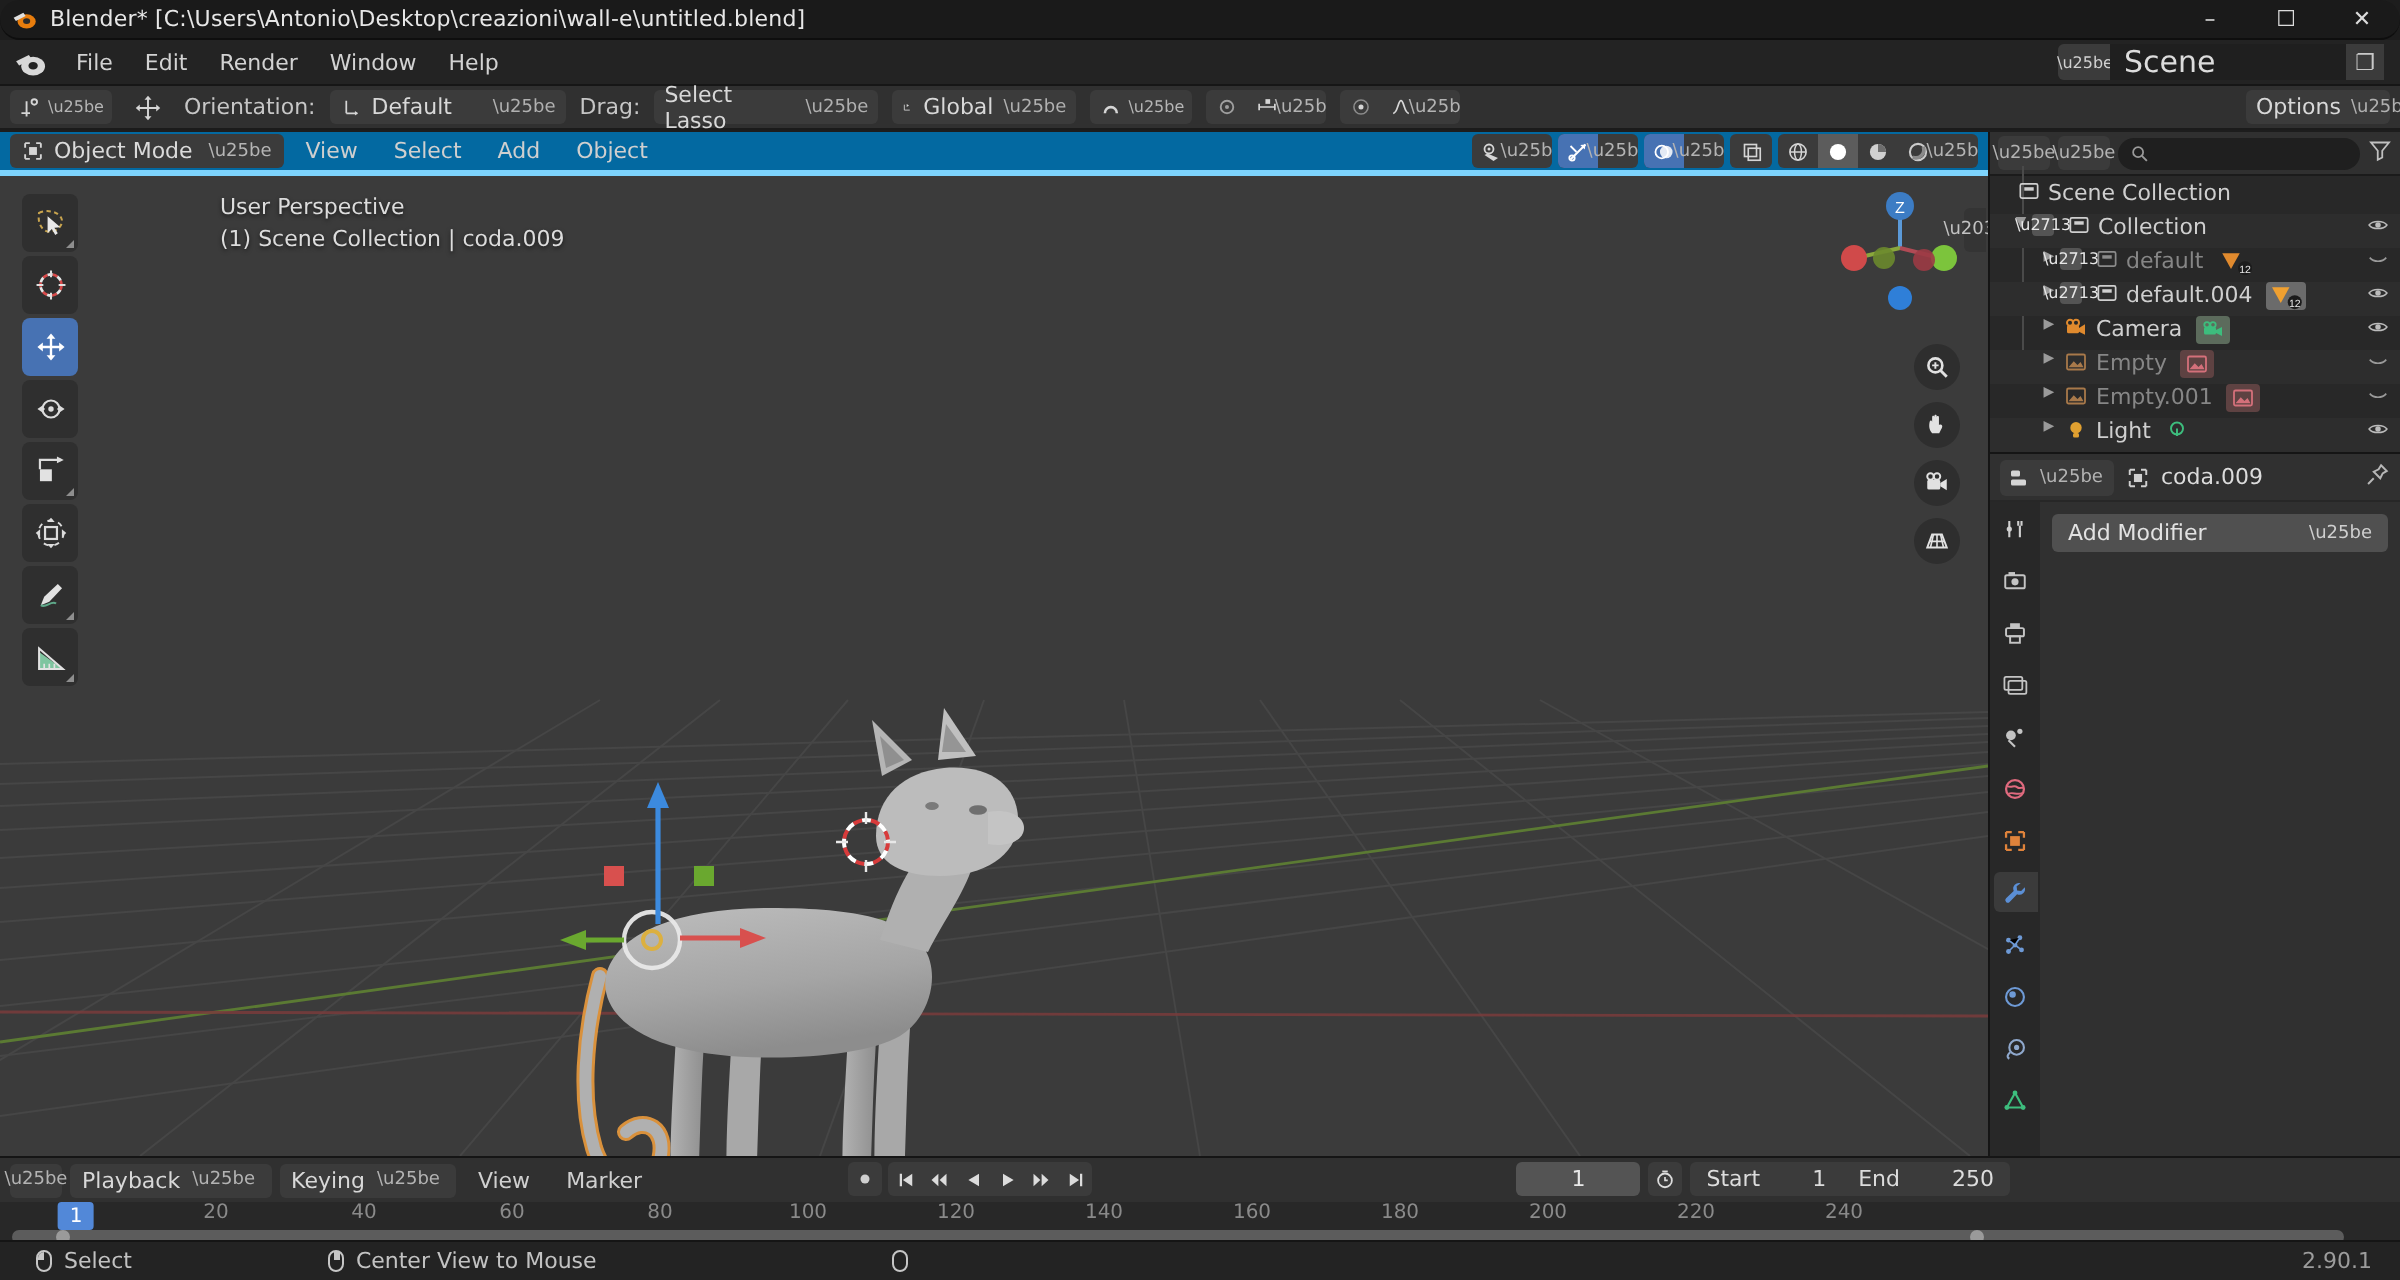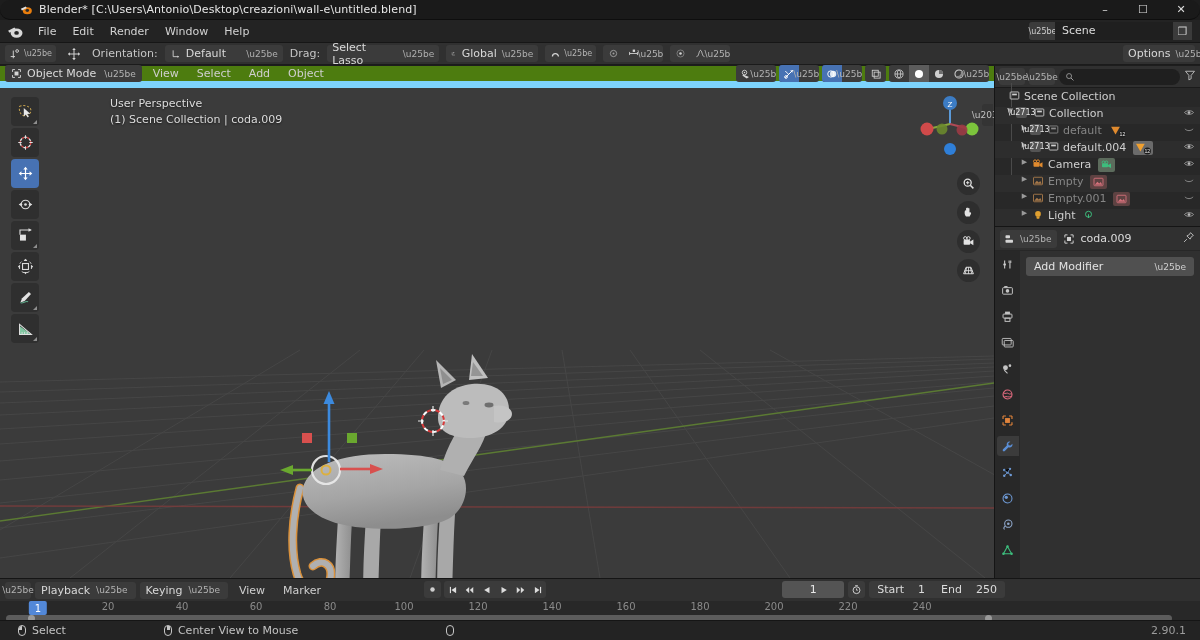--- a/index.html
+++ b/index.html
@@ -2,21 +2,21 @@
 <html><head>
 <meta charset="utf-8">
 <style>
   * { box-sizing: border-box; margin:0; padding:0; }
   html,body { width:1200px; height:640px; overflow:hidden; background:#1d1d1d;
     font-family:"DejaVu Sans", sans-serif; font-size:11px; color:#d9d9d9; }
   .app { position:relative; width:1200px; height:640px; }
 
   
   .titlebar { height:20px; background:#1a1a1a; display:flex; align-items:center;
-    padding-left:20px; border-bottom:1px solid #0e0e0e;border-radius:10px; }
+    padding-left:6px; border-bottom:1px solid #0e0e0e;border-radius:10px; }
   .titlebar .tlogo { width:13px; height:13px; margin-right:6px; position:relative; flex:none;}
   .titlebar .ttext { font-size:11px; color:#e7e7e7; white-space:nowrap; letter-spacing:.1px;}
   .winbtns { margin-left:auto; display:flex; height:20px; }
   .winbtn { width:38px; height:20px; display:flex; align-items:center; justify-content:center;
     color:#dcdcdc; font-size:11px; }
 
   
   .menubar { height:23px; background:#232323; display:flex; align-items:center;
     padding:0 4px; gap:0; border-bottom:1px solid #161616;}
   .blogo { width:17px; height:17px; margin:0 6px 0 3px; flex:none; }
@@ -24,39 +24,39 @@
   .wstabs { display:flex; align-items:center; margin-left:10px; gap:1px; }
   .wstab { padding:4px 10px; font-size:11px; color:#9a9a9a; background:#2c2c2c;
     border-radius:3px; white-space:nowrap; }
   .wstab.active { background:#4e4e4e; color:#f0f0f0; }
   .wstab.plus { background:transparent; color:#b5b5b5; padding:4px 7px; font-size:13px;}
   .topright { margin-left:auto; display:flex; align-items:center; gap:4px; padding-right:4px;}
   .idblock { display:flex; align-items:center; background:#2b2b2b; border-radius:3px; height:18px;}
   .idicon { width:26px; height:18px; display:flex; align-items:center; justify-content:center;
     background:#3b3b3b; border-radius:3px 0 0 3px; color:#d0d0d0; font-size:10px; gap:1px;}
   .idname { background:#1f1f1f; height:18px; line-height:18px; padding:0 10px 0 7px;
-    min-width:118px; color:#dcdcdc; font-size:11px;}
+    min-width:118px; color:#dcdcdc; font-size:15px;}
   .idbtn { width:19px; height:18px; display:flex; align-items:center; justify-content:center;
     color:#c8c8c8; font-size:11px; background:#3b3b3b;}
 
   
   .toolbar2 { height:22px; background:#303030; display:flex; align-items:center;
     padding:0 5px; gap:7px; border-bottom:1px solid #1b1b1b;}
   .tbtn { display:flex; align-items:center; gap:3px; background:#3b3b3b; border-radius:3px;
     height:17px; padding:0 4px; color:#d5d5d5; font-size:11px;}
   .tbtn.flat { background:transparent; }
   .tlabel { color:#c6c6c6; font-size:11px; }
   .tdrop { display:flex; align-items:center; background:#3b3b3b; border-radius:3px; height:17px;
     padding:0 5px; gap:5px; color:#d8d8d8; font-size:11px; }
   .tdrop .cv { margin-left:auto; color:#b0b0b0; font-size:9px; }
   .opts { margin-left:auto; display:flex; align-items:center; gap:4px;}
 
   
-  .vpheader { position:absolute; left:0; top:66px; width:994px; height:22px; background:#4d7c0f;
-    display:flex; align-items:center; padding:0 5px; gap:4px; border-bottom:7px solid #7dd3fc;}
+  .vpheader { position:absolute; left:0; top:66px; width:994px; height:22px; background:#0369a1;
+    display:flex; align-items:center; padding:0 5px; gap:4px; border-bottom:3px solid #7dd3fc;}
   .modebtn { display:flex; align-items:center; gap:5px; background:#3b3b3b; border-radius:3px;
     height:17px; padding:0 6px; color:#dadada; font-size:11px;}
   .vmenu { padding:2px 7px; color:#cfcfcf; font-size:11px; border-radius:3px;}
   .vpright { margin-left:auto; display:flex; align-items:center; gap:3px;}
   .icobox { width:21px; height:17px; border-radius:3px; background:#3b3b3b;
     display:flex; align-items:center; justify-content:center; color:#d4d4d4;}
   .icogrp { display:flex; background:#3b3b3b; border-radius:3px; overflow:hidden;}
   .icogrp .sh { width:20px; height:17px; display:flex; align-items:center; justify-content:center;}
   .icogrp .sh.sel { background:#5c5c5c; }
   .cvs { color:#b3b3b3; font-size:9px; padding:0 2px;}
@@ -139,21 +139,21 @@
   .tl-center { position:absolute; left:420px; top:2px; display:flex; gap:3px; align-items:center;}
   .tl-tbtn { width:17px; height:17px; background:#3b3b3b; border-radius:3px;
     display:flex; align-items:center; justify-content:center; color:#dcdcdc;}
   .tl-tgrp { display:flex; background:#3b3b3b; border-radius:3px; overflow:hidden;}
   .tl-tgrp > div { width:17px; height:17px; display:flex; align-items:center;
     justify-content:center; color:#dcdcdc;}
   .tl-right { position:absolute; right:195px; top:2px; display:flex; gap:4px; align-items:center;}
   .numfield { height:17px; background:#545454; border-radius:3px; display:flex;
     align-items:center; justify-content:center; color:#e8e8e8; font-size:11px;}
   .startend { display:flex; background:#3b3b3b; border-radius:3px; overflow:hidden; height:17px;}
-  .startend .seg { display:flex; align-items:center; gap:14px; padding:0 8px;
+  .startend .seg { display:flex; align-items:center; gap:26px; padding:0 8px;
     color:#dcdcdc; font-size:11px;}
   .tl-ruler { position:relative; height:20px; }
   .tick { position:absolute; top:0px; font-size:10px; color:#8a8a8a; transform:translateX(-50%);}
   .playhead { position:absolute; top:0px; height:14px; background:#5288d8; border-radius:2px;
     color:#fff; font-size:10px; display:flex; align-items:center; justify-content:center;
     padding:0 6px; transform:translateX(-50%); }
   .scrollbar { position:absolute; left:6px; right:28px; top:14px; height:7px;
     background:#5c5c5c; border-radius:4px;}
   .scrollbar .knob { position:absolute; width:7px; height:7px; background:#9a9a9a;
     border-radius:50%; top:0;}

